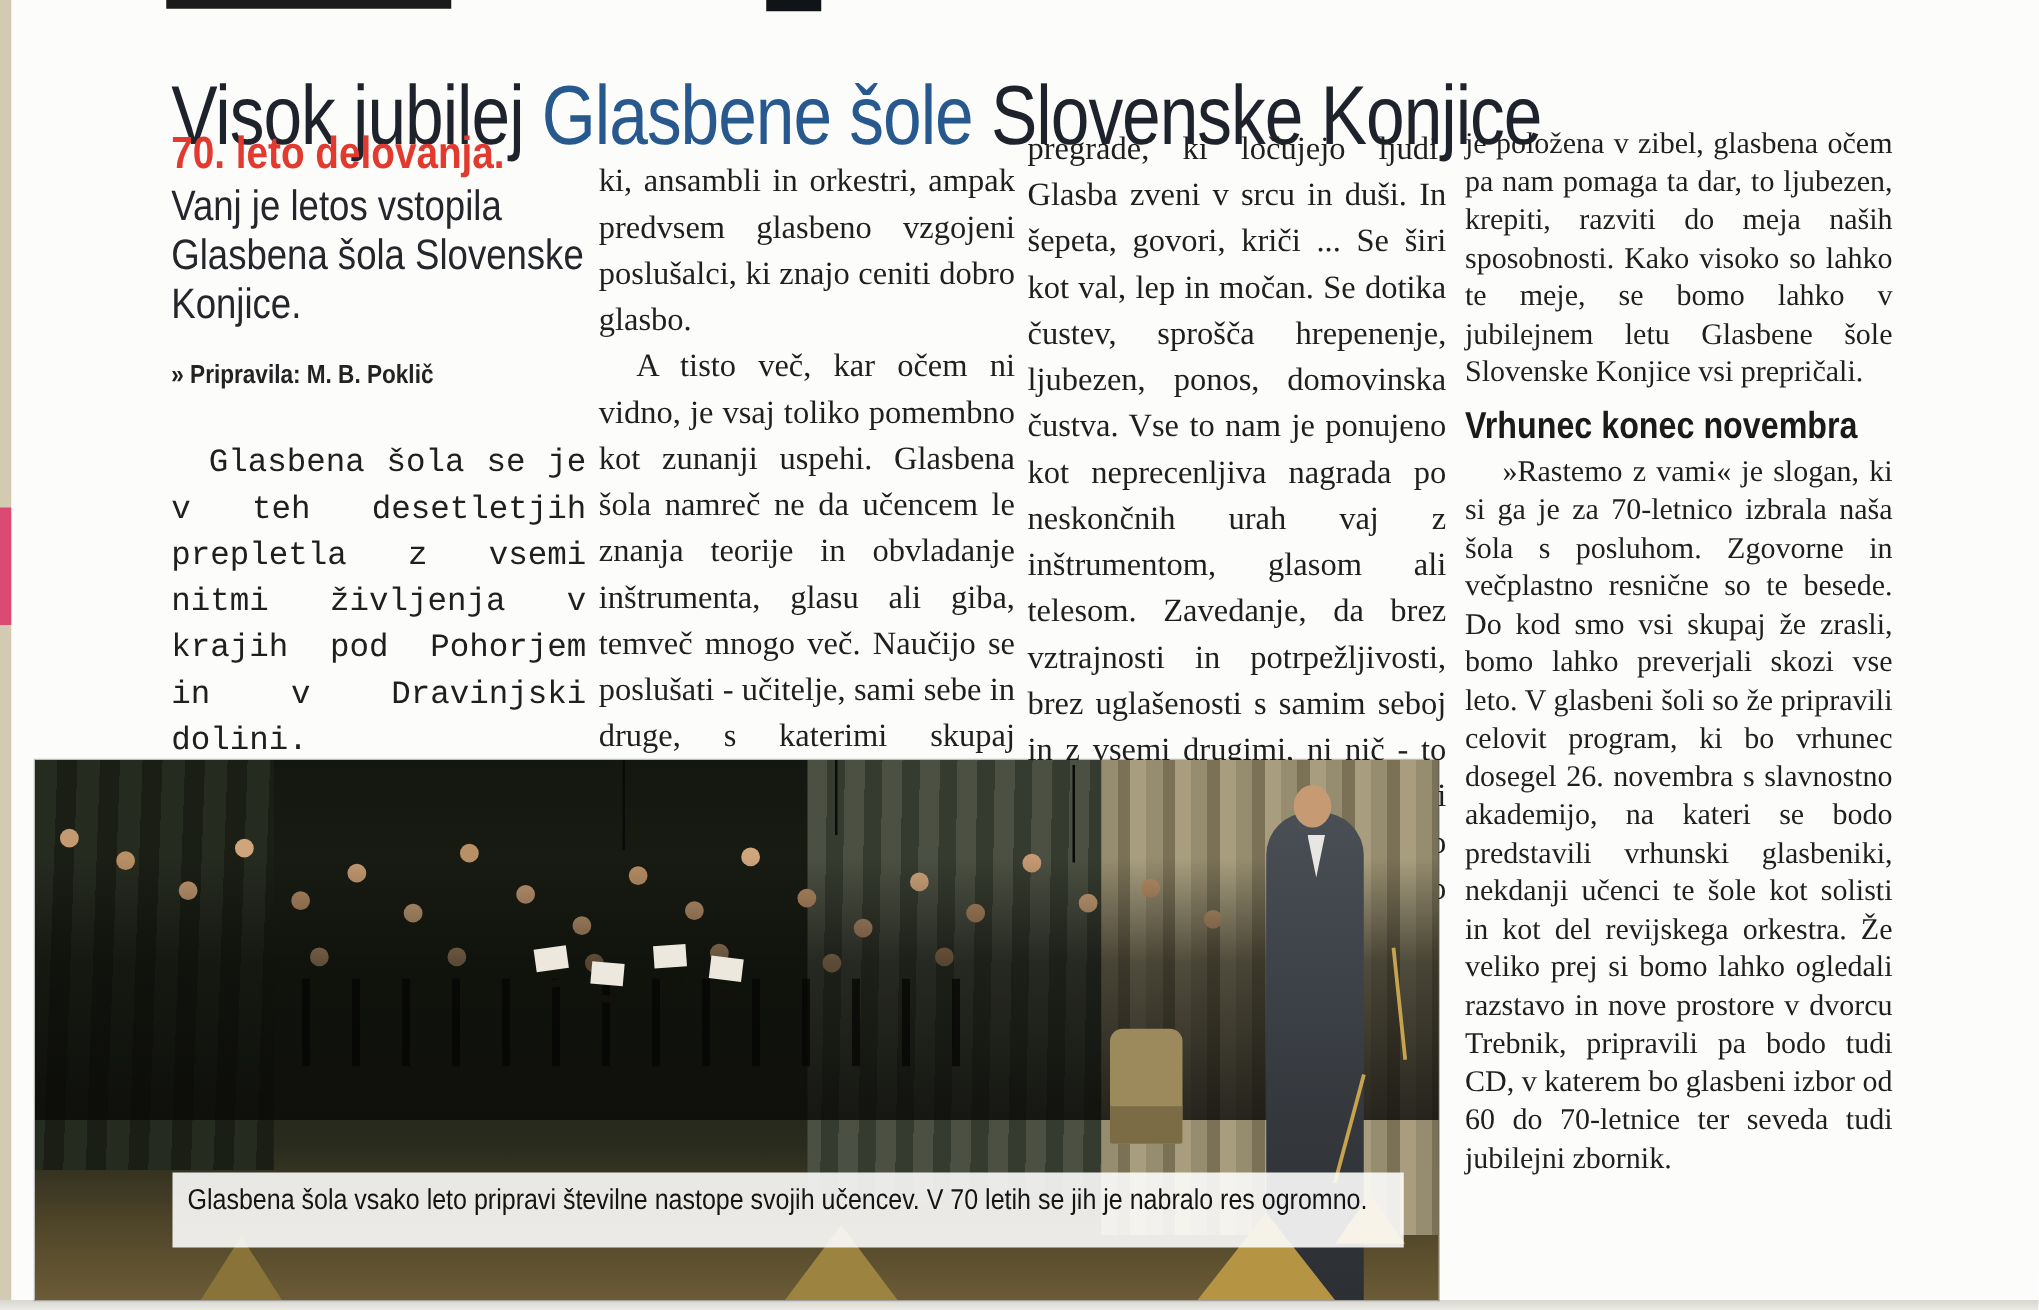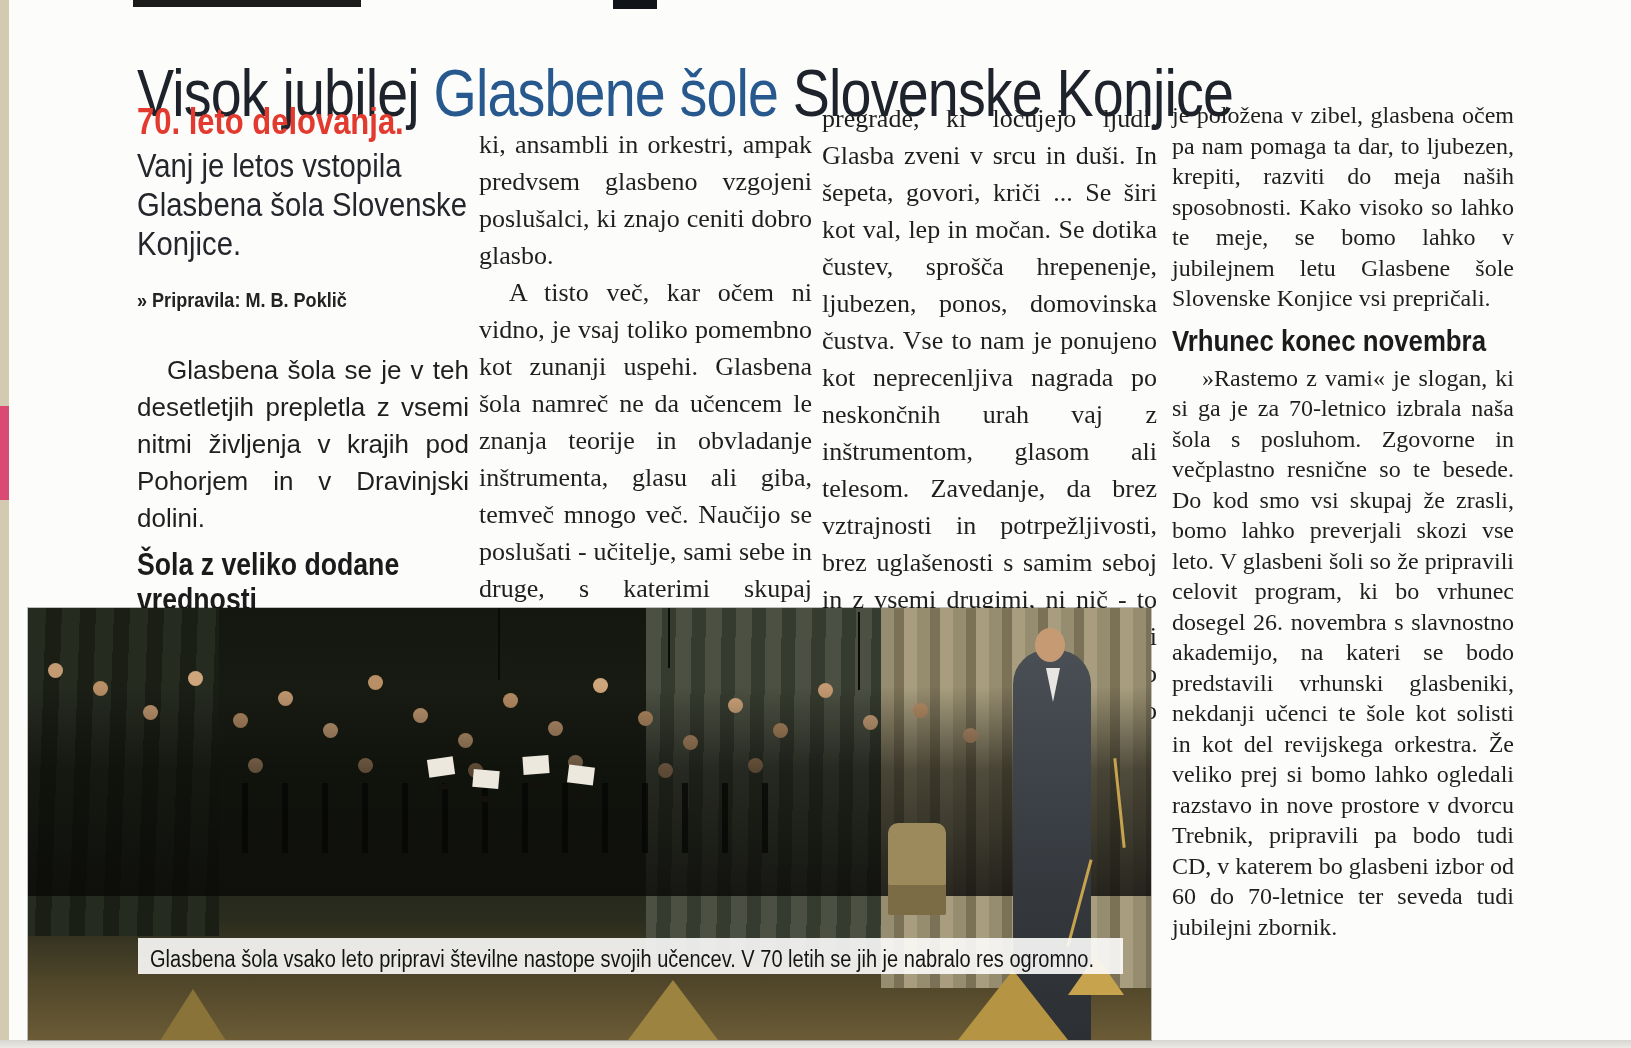--- a/index.html
+++ b/index.html
@@ -29,21 +29,21 @@
   .col3{left:822px;width:335px;}
   .col4{left:1172px;width:342px;font-size:24px;line-height:30.5px;}
   .kicker{font-family:"Liberation Sans",sans-serif;font-weight:bold;font-size:36px;
           line-height:40px;color:#e23a2e;width:118%;}
   .standfirst{font-family:"Liberation Sans",sans-serif;font-size:34px;line-height:39px;
           color:#24262b;width:118%;margin-top:4px;}
   .byline{font-family:"Liberation Sans",sans-serif;font-weight:bold;font-size:21px;
           color:#232323;width:118%;margin-top:18px;}
   .subhead{font-family:"Liberation Sans",sans-serif;font-weight:bold;font-size:31px;
           line-height:35px;color:#1b1b1b;width:118%;margin:10px 0 6px 0;text-align:left;}
-  .col .bodyfirst{margin-top:34px;text-align:justify;font-family:Liberation Sans, sans-serif;
+  .col .bodyfirst{margin-top:34px;text-align:justify;font-family:Liberation Mono, monospace;
           font-size:26px;line-height:37px;}
   .col4 .subhead{font-size:30px;margin:9px 0 5px 0;}
   
   .photo{position:absolute;left:28px;top:608px;width:1123px;height:432px;overflow:hidden;
          background:linear-gradient(180deg,#14170f 0%,#1d2117 50%,#2a2c1e 72%,#4f4529 86%,#6b5c36 100%);
          box-shadow:0 0 0 1px rgba(0,0,0,0.25);}
   .curtain-left{position:absolute;left:0;top:0;width:17%;height:76%;
          background:repeating-linear-gradient(92deg,#262b20 0 18px,#1a1e15 18px 34px);}
   .curtain-mid{position:absolute;left:55%;top:0;width:22%;height:82%;
          background:repeating-linear-gradient(91deg,#4b5042 0 16px,#363b2f 16px 30px);}
@@ -84,21 +84,21 @@
   .goldline.g2{left:1090px;top:150px;transform:rotate(-6deg);}
   .pyr{position:absolute;width:0;height:0;}
   .pyr.p1{left:130px;bottom:-4px;border-left:35px solid transparent;border-right:35px solid transparent;
           border-bottom:55px solid #8a7339;}
   .pyr.p2{left:600px;bottom:0;border-left:45px solid transparent;border-right:45px solid transparent;
           border-bottom:60px solid #9c8340;}
   .pyr.p3{left:930px;bottom:0;border-left:55px solid transparent;border-right:55px solid transparent;
           border-bottom:70px solid #b59443;}
   .pyr.p4{left:1040px;bottom:45px;border-left:28px solid transparent;border-right:28px solid transparent;
           border-bottom:40px solid #c7a34e;}
-  .caption-bar{position:absolute;left:110px;top:330px;width:985px;height:36px;
+  .caption-bar{position:absolute;left:110px;top:330px;width:985px;height:60px;
          background:rgba(252,252,251,0.9);}
   .caption-text{position:absolute;left:12px;top:8px;width:1120px;white-space:nowrap;
          font-family:"Liberation Sans",sans-serif;font-size:23px;color:#141414;
          transform:scaleX(0.87);transform-origin:0 0;}
 </style>
 </head>
 <body>
 
 <div class="page">
 

